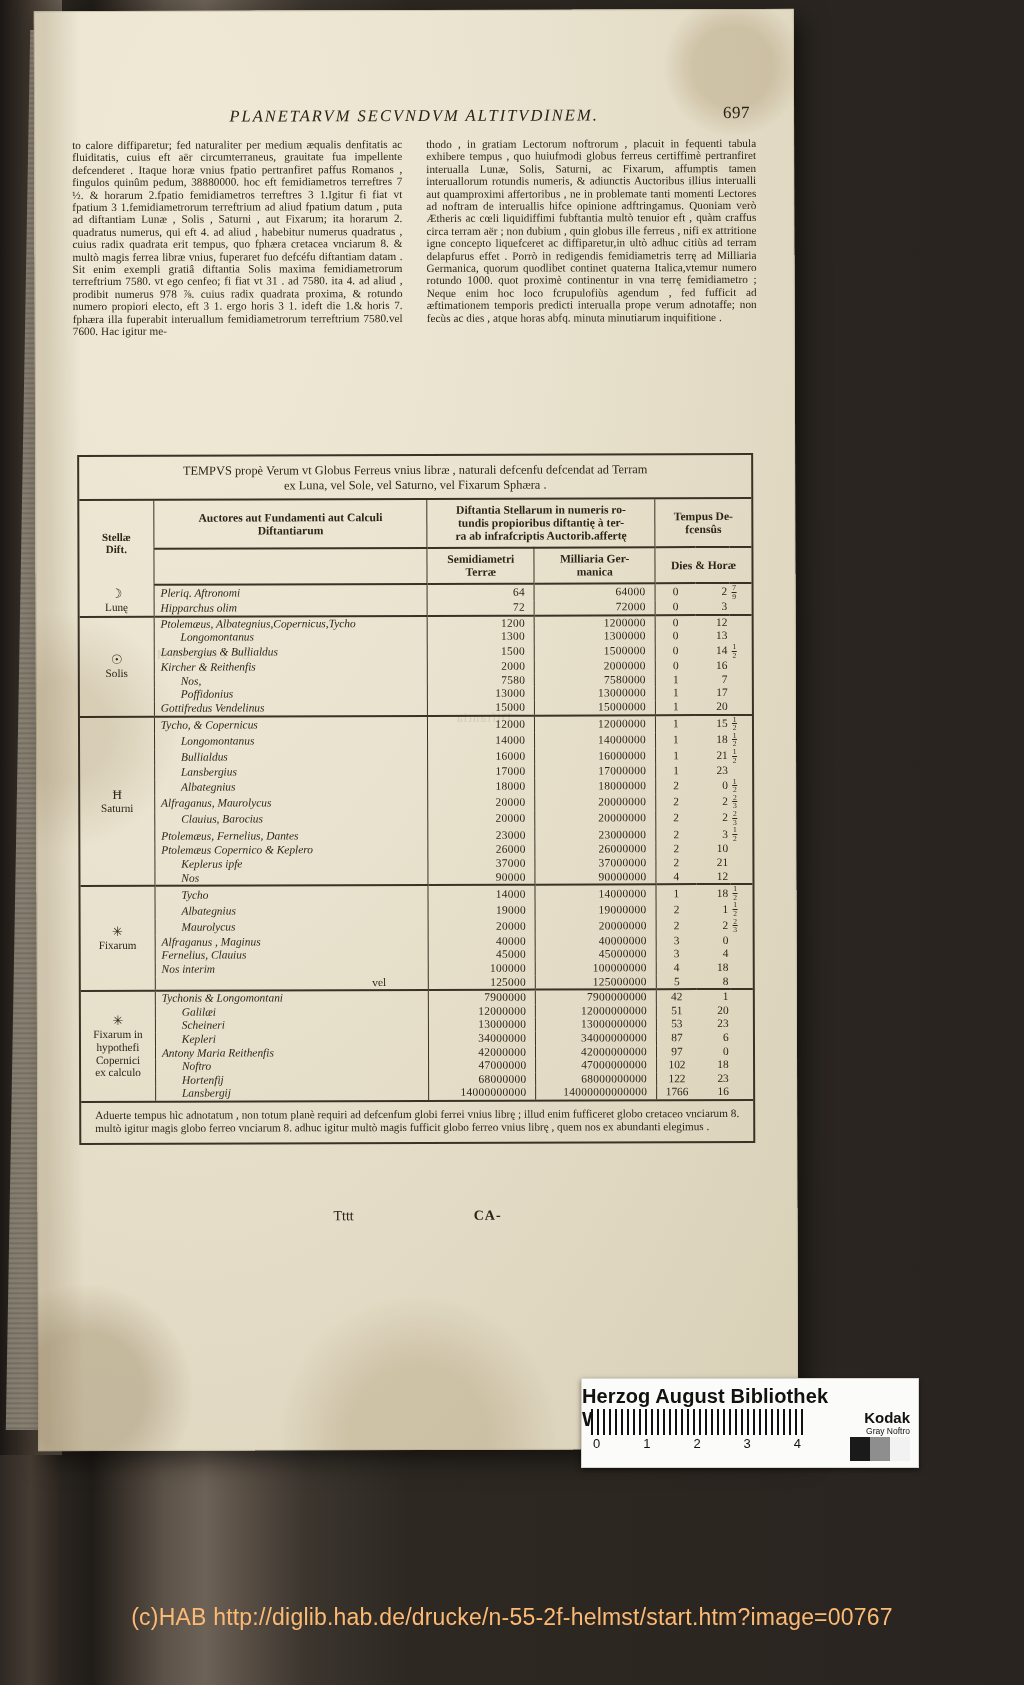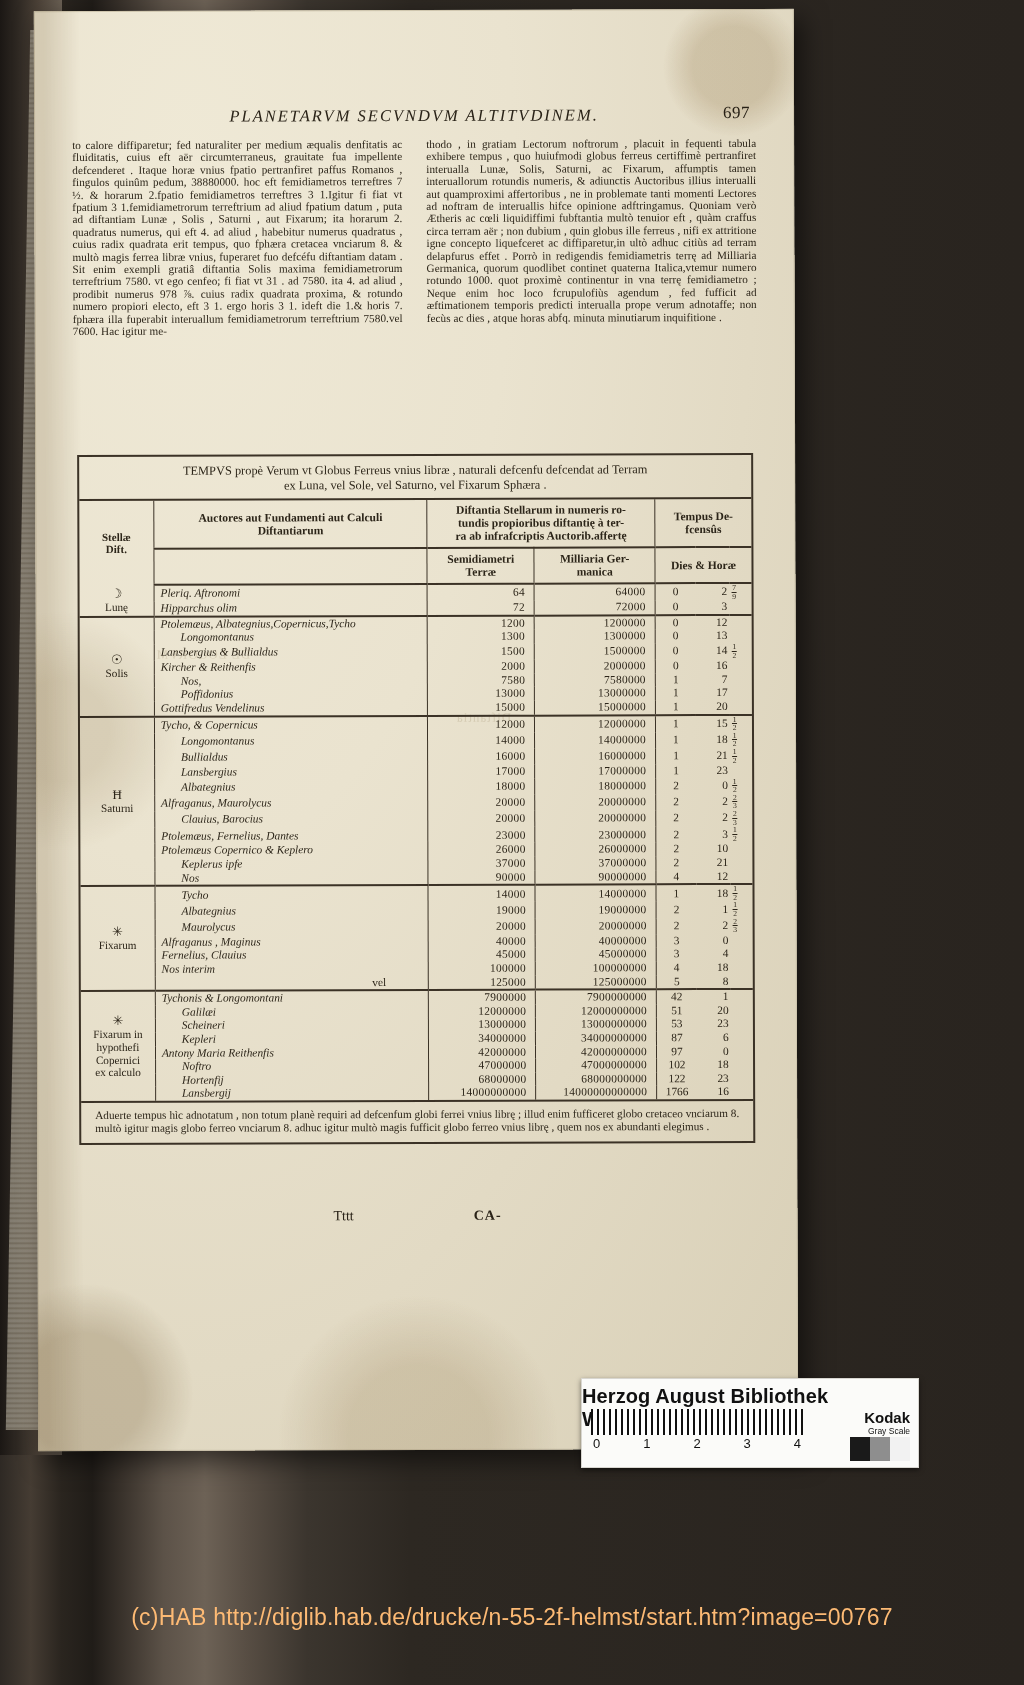--- a/index.html
+++ b/index.html
@@ -494,21 +494,21 @@
     <div class="nums">
       <span>0</span>
       <span>1</span>
       <span>2</span>
       <span>3</span>
       <span>4</span>
     </div>
   </div>
   <div id="kodak">
     <div class="k">Kodak</div>
-    <div class="g">Gray Scale</div>
+    <div class="g">Gray Noftro</div>
   </div>
   <div id="swatch">
     <i style="width:33%;background:#1a1a1a;"></i>
     <i style="width:34%;background:#8e8e8e;"></i>
     <i style="width:33%;background:#f2f2f2;"></i>
   </div>
 </div>
 
 <div id="credit">(c)HAB http://diglib.hab.de/drucke/n-55-2f-helmst/start.htm?image=00767</div>
 

